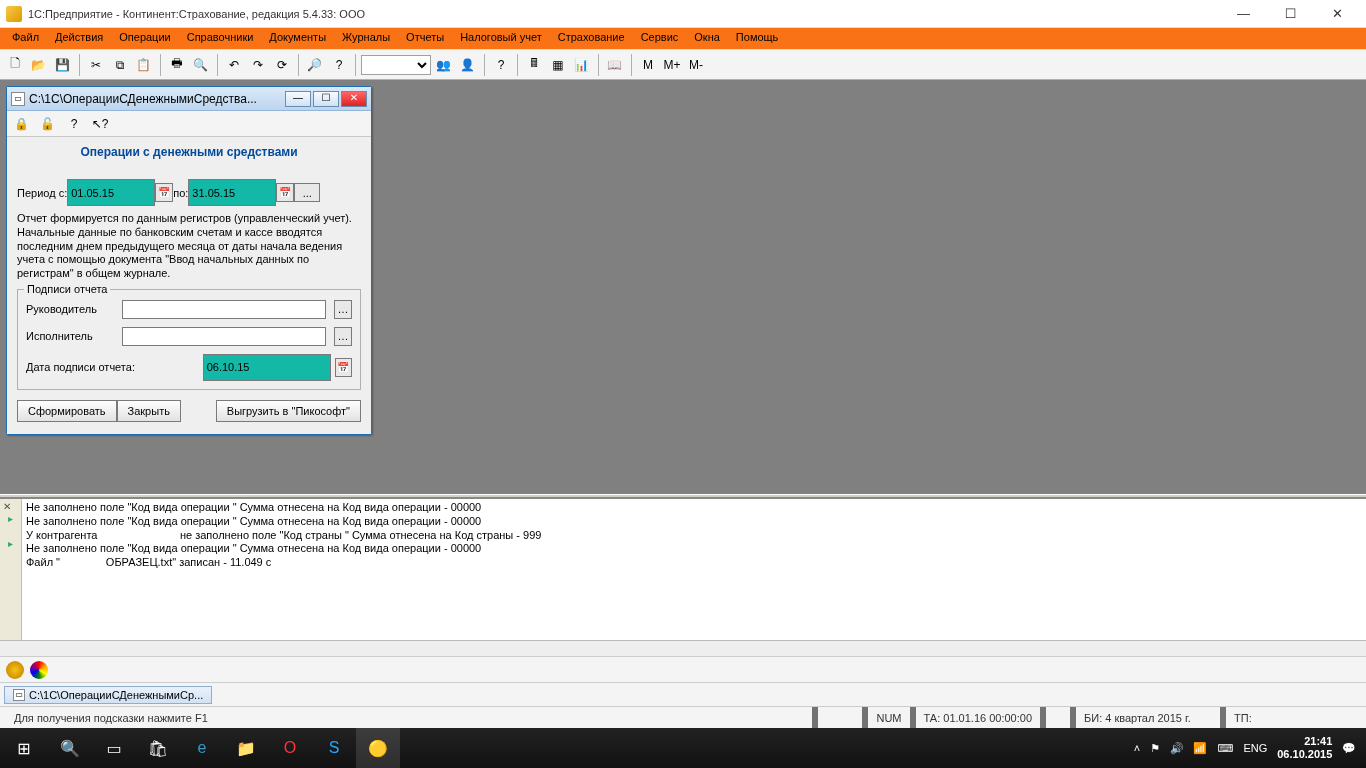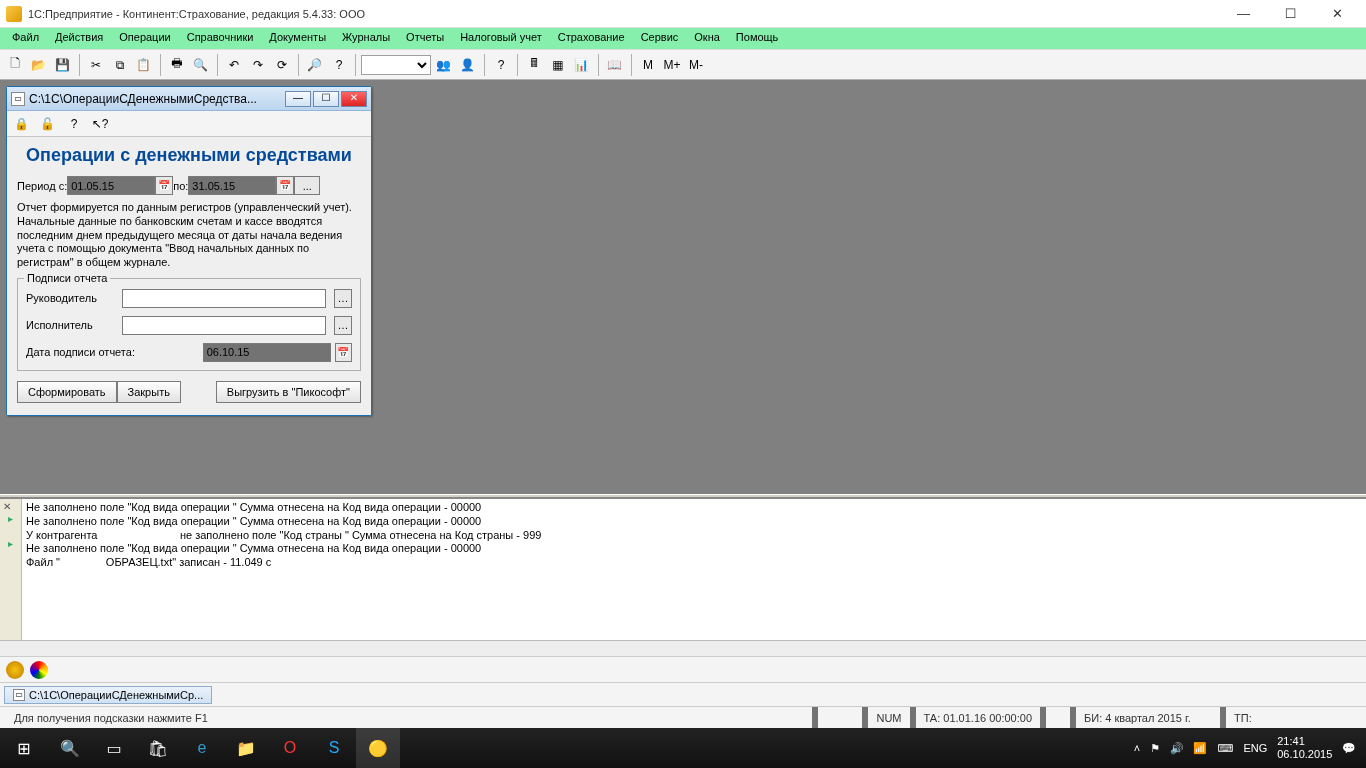--- a/index.html
+++ b/index.html
@@ -2,40 +2,40 @@
 <html><head>
 <meta charset="utf-8">
 <style>
 * { box-sizing: border-box; margin: 0; padding: 0; font-family: Tahoma, Arial, sans-serif; font-size: 11px; }
 body { background: #f0f0f0; width: 1366px; height: 768px; overflow: hidden; display: flex; flex-direction: column; }
 .titlebar { background: #fff; height: 28px; display: flex; align-items: center; padding: 0 6px; border-bottom: 1px solid #ddd; }
 .titlebar .app-icon { width: 16px; height: 16px; background: linear-gradient(135deg,#f7c948,#e09900); border-radius: 2px; margin-right: 6px; }
 .titlebar .title-text { flex: 1; color: #333; }
 .winctrls { display: flex; gap: 2px; }
 .winbtn { width: 45px; height: 22px; display: flex; align-items: center; justify-content: center; color: #333; font-size: 13px; cursor: pointer; }
-.menubar { background: #86efac; height: 22px; display: flex; align-items: stretch; padding: 0 4px; border-bottom: 1px solid #ddd; }
+.menubar { background: #f97316; height: 22px; display: flex; align-items: stretch; padding: 0 4px; border-bottom: 1px solid #ddd; }
 .menubar .mitem { padding: 3px 8px; cursor: pointer; color: #000; }
 .toolbar { background: #f4f4f4; height: 30px; display: flex; align-items: center; padding: 0 4px; border-bottom: 1px solid #b0b0b0; gap: 2px; }
 .tb-sep { width: 1px; height: 22px; background: #b0b0b0; margin: 0 3px; }
 .tb-btn { width: 22px; height: 22px; border: 1px solid transparent; display: flex; align-items: center; justify-content: center; cursor: pointer; font-size: 12px; }
 .tb-combo { width: 70px; height: 20px; border: 1px solid #a0a0a0; background: #fff; }
 .mdi-area { flex: 1; background: #808080; position: relative; overflow: hidden; }
 .child-window { position: absolute; left: 6px; top: 6px; width: 366px; background: #efefef; border: 1px solid #1a6fb8; border-radius: 2px; box-shadow: 1px 1px 2px rgba(0,0,0,.3); }
 .cw-title { height: 24px; background: linear-gradient(#dbeaf9,#bcd5ef); display: flex; align-items: center; padding: 0 4px; border-bottom: 1px solid #93b5d7; }
 .cw-title .cw-icon { width: 14px; height: 14px; background: #fff; border: 1px solid #888; margin-right: 4px; font-size: 8px; text-align:center; line-height:12px; }
 .cw-title .cw-text { flex: 1; color: #000; font-size: 12px; overflow: hidden; text-overflow: ellipsis; white-space: nowrap; }
 .cw-ctrls { display: flex; gap: 2px; }
 .cw-btn { width: 26px; height: 16px; border: 1px solid #6a8cb0; background: linear-gradient(#f7fbff,#d0e2f3); font-size: 10px; text-align: center; cursor: pointer; }
 .cw-btn.close { background: linear-gradient(#f66,#d22); color: #fff; }
 .cw-toolbar { height: 26px; background: #f4f4f4; border-bottom: 1px solid #c8c8c8; display: flex; align-items: center; padding: 0 4px; gap: 4px; }
 .cw-body { padding: 8px 10px 12px; background: #efefef; }
-.cw-heading { text-align: center; color: #034a9a; font-weight: bold; font-size: 18px; margin-bottom: 10px; }
+.cw-heading { text-align: center; color: #034a9a; font-weight: bold; font-size: 12px; margin-bottom: 20px; }
 .period-row { display: flex; align-items: center; gap: 0; margin-bottom: 6px; }
 .period-row label { color: #000; }
-.date-input { border: 1px solid #7a7a7a; background: #737373; height: 19px; width: 88px; padding: 0 3px; }
+.date-input { border: 1px solid #7a7a7a; background: #14b8a6; height: 27px; width: 88px; padding: 0 3px; }
 .date-cal { width: 18px; height: 19px; border: 1px solid #7a7a7a; background: #e8e8e8; font-size:10px; cursor:pointer; display:flex;align-items:center;justify-content:center;}
 .dots-btn { width: 26px; height: 19px; border: 1px solid #7a7a7a; background: #e8e8e8; cursor: pointer; }
 .desc-text { color: #000; line-height: 1.25; margin-bottom: 8px; }
 .fieldset { border: 1px solid #b0b0b0; padding: 10px 8px 8px; position: relative; margin-bottom: 10px; }
 .fieldset .legend { position: absolute; top: -7px; left: 6px; background: #efefef; padding: 0 3px; color: #000; }
 .sig-row { display: flex; align-items: center; gap: 8px; margin-bottom: 8px; }
 .sig-row label { width: 88px; color: #000; }
 .sig-input { flex: 1; height: 19px; border: 1px solid #7a7a7a; background: #fff; padding: 0 3px; }
 .sig-dots { width: 18px; height: 19px; border: 1px solid #7a7a7a; background: #e8e8e8; cursor:pointer; display:flex;align-items:center;justify-content:center; }
 .date-sign-row { display:flex; align-items:center; gap:4px; }
@@ -57,21 +57,21 @@
 .task-item { border:1px solid #8faecf; background:linear-gradient(#eaf2fb,#d0e2f3); padding:2px 8px; display:flex; align-items:center; gap:4px; cursor:pointer;}
 .task-item .ti-icon{ width:12px;height:12px;background:#fff;border:1px solid #888; font-size:8px; text-align:center; line-height:10px;}
 .statusbar { height: 22px; background: #f4f4f4; border-top:1px solid #ccc; display:flex; align-items:center; padding:0 6px; color:#333; }
 .statusbar .cell { border-left:6px solid #737373; padding:0 8px; height:100%; display:flex; align-items:center; }
 .statusbar .first { flex:1; border-left:none;}
 .win-taskbar { height: 40px; background: linear-gradient(#222,#111); display:flex; align-items:center; color:#fff; }
 .win-taskbar .start { width:48px; height:40px; display:flex;align-items:center;justify-content:center; font-size:16px;}
 .win-taskbar .ticon { width:44px; height:40px; display:flex;align-items:center;justify-content:center; font-size:16px; cursor:pointer;}
 .win-taskbar .spacer { flex:1; }
 .win-taskbar .tray { display:flex; align-items:center; gap:10px; padding:0 10px; font-size:11px; }
-.win-taskbar .clock { text-align:left; line-height:1.2; }
+.win-taskbar .clock { text-align:right; line-height:1.2;font-weight:bold; }
 </style>
 </head>
 <body>
 
 <div class="titlebar">
   <div class="app-icon"></div>
   <div class="title-text">1С:Предприятие - Континент:Страхование, редакция 5.4.33: ООО</div>
   <div class="winctrls">
     <div class="winbtn">—</div>
     <div class="winbtn">☐</div>

